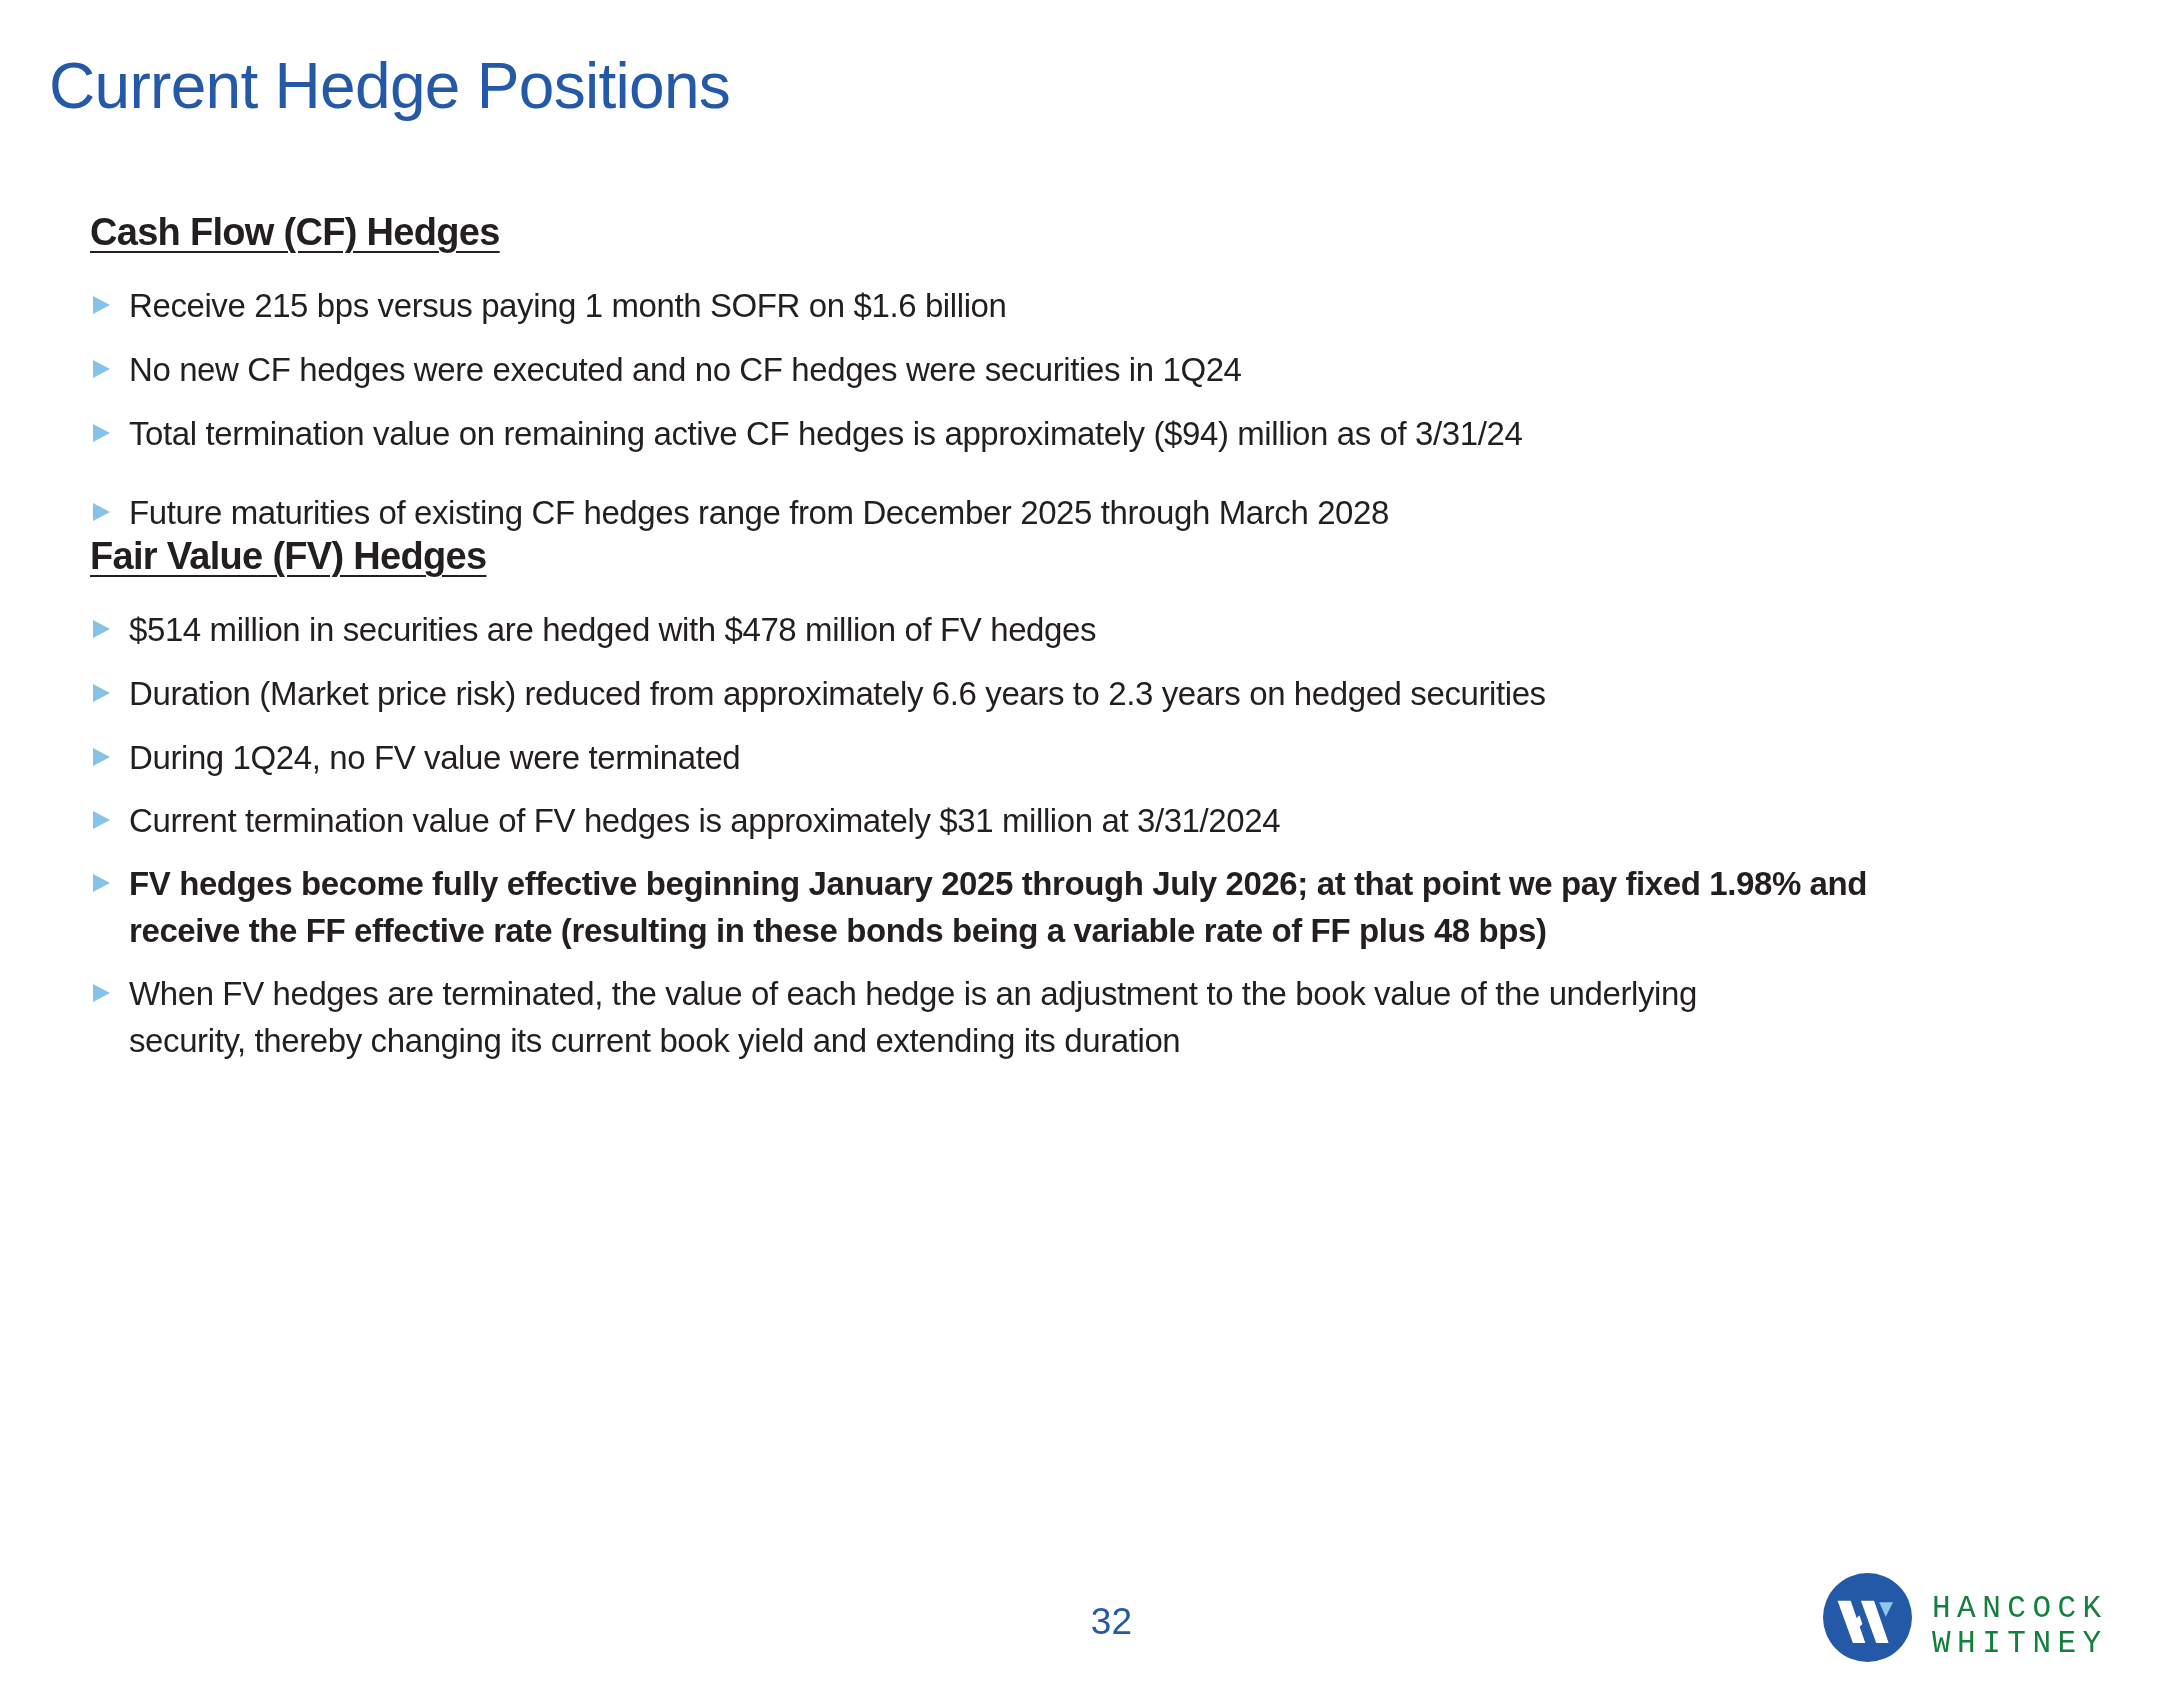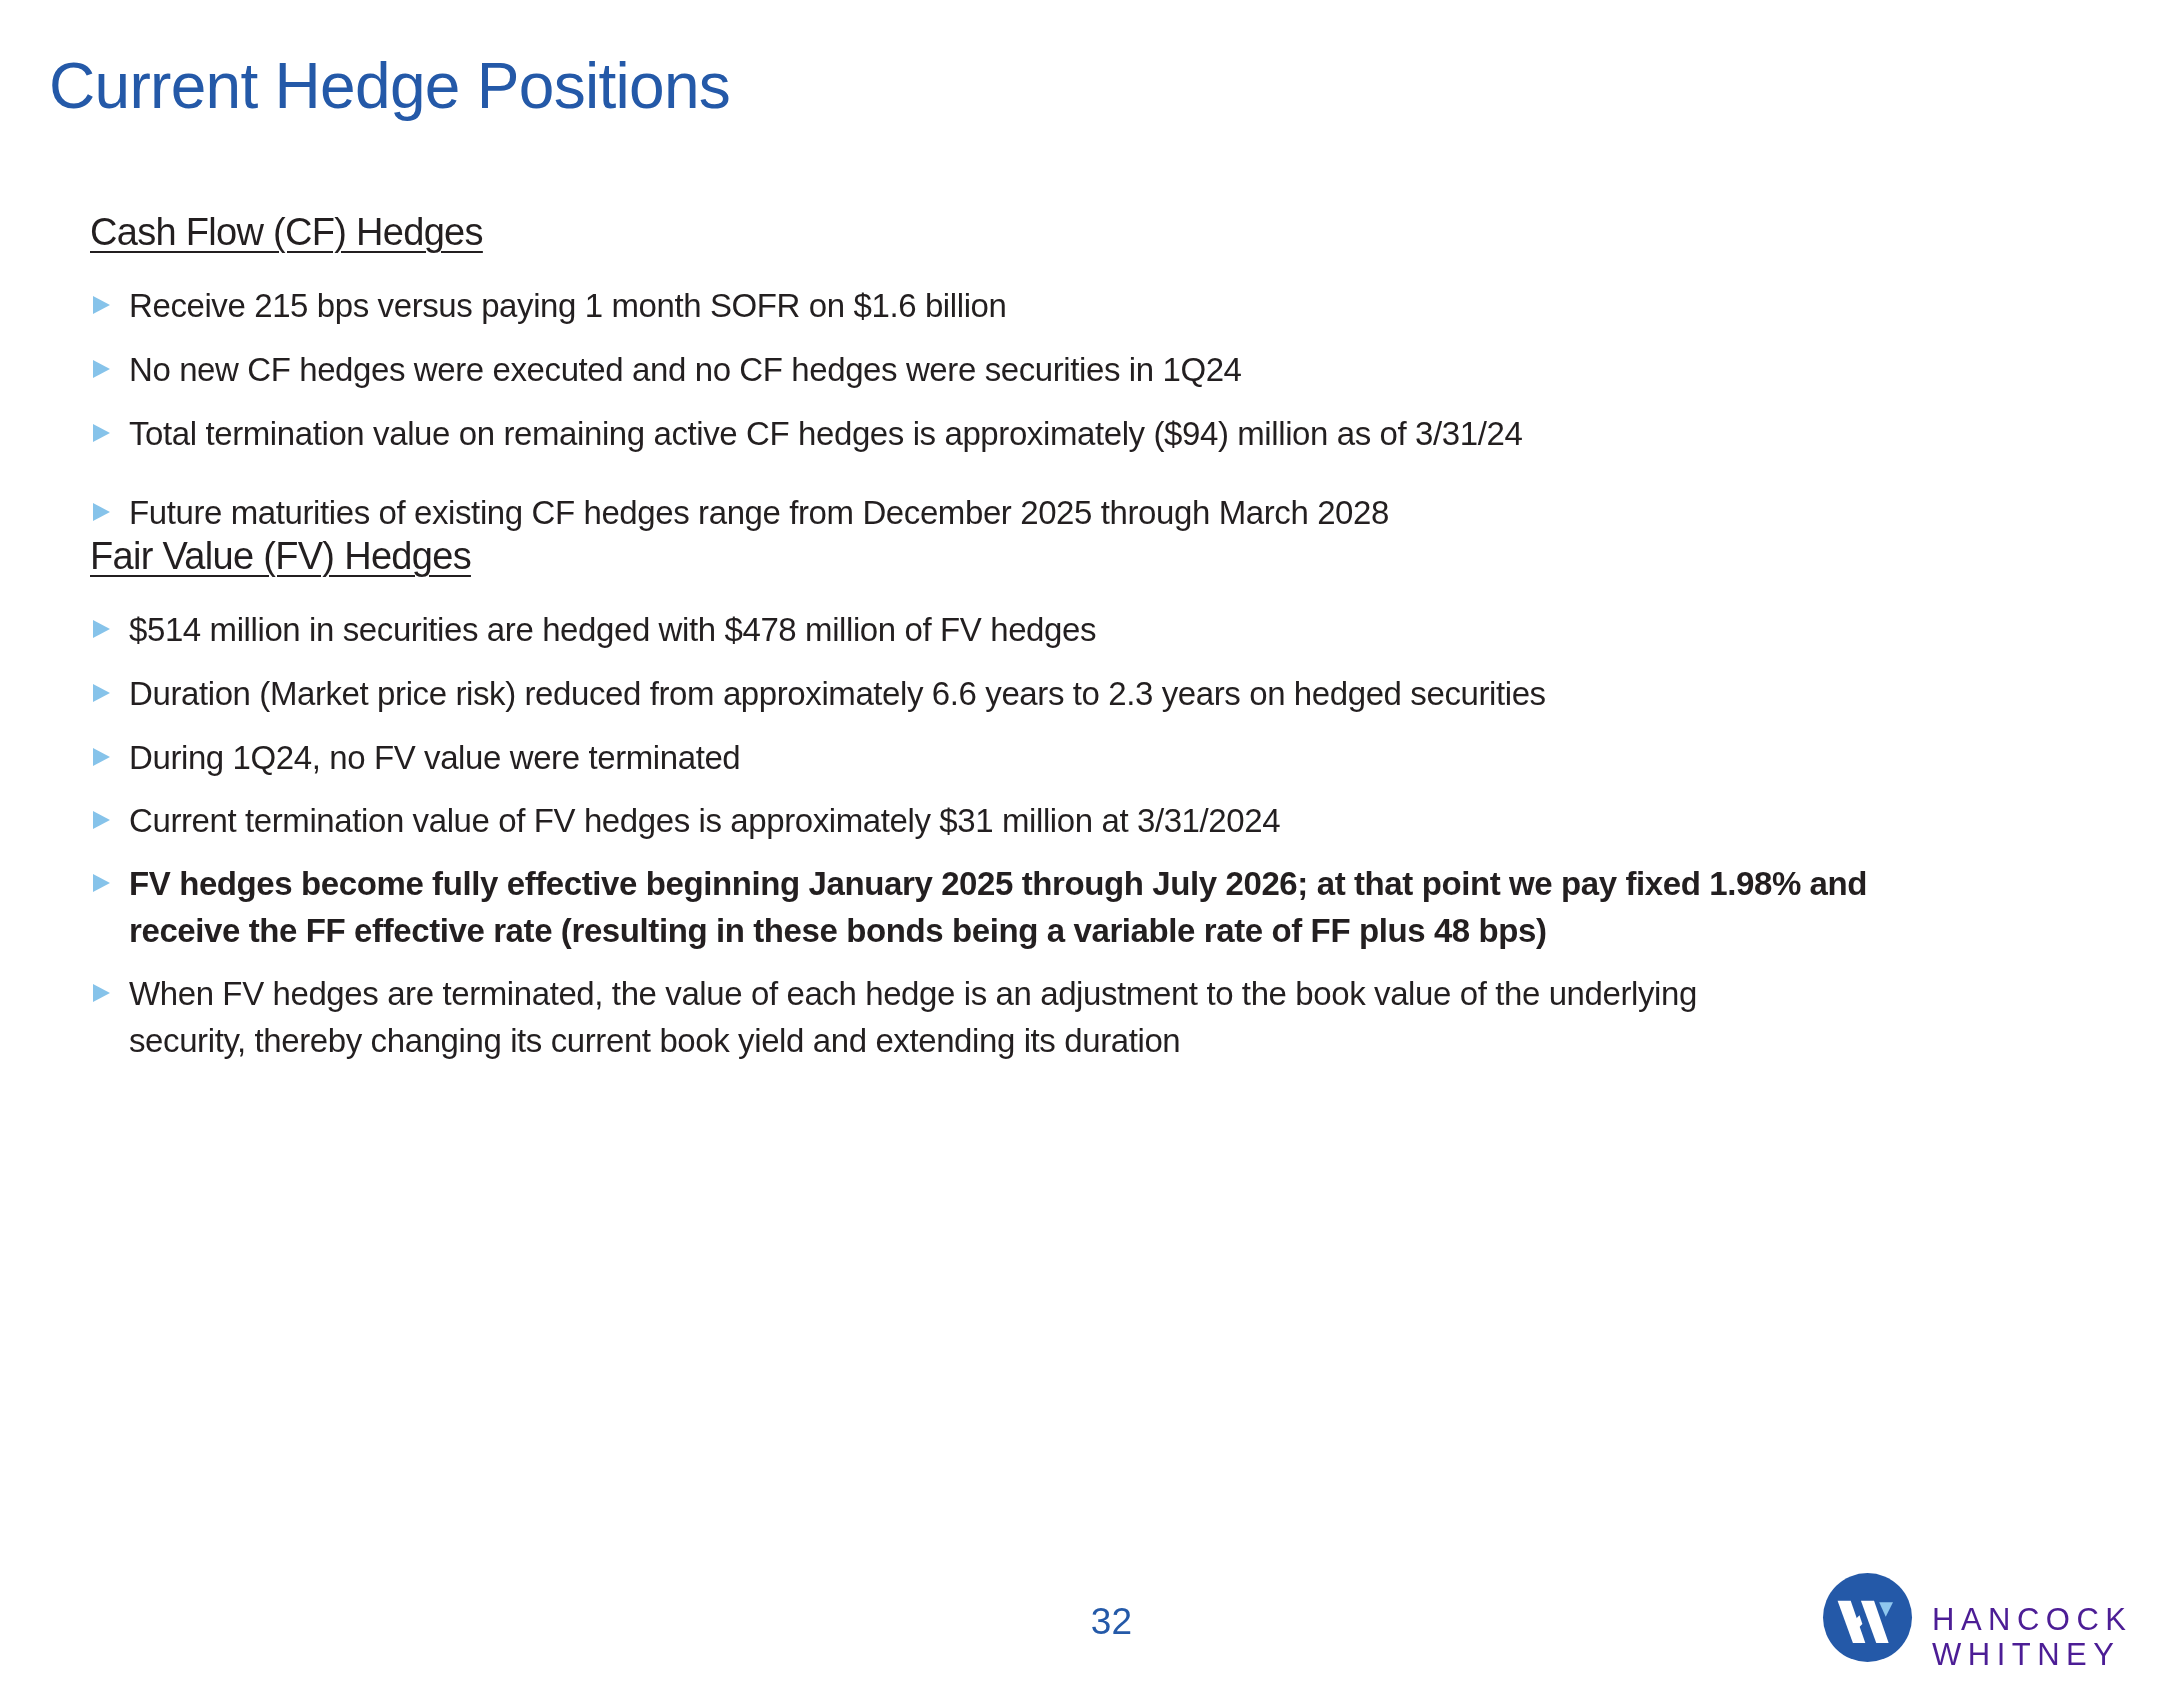--- a/index.html
+++ b/index.html
@@ -10,21 +10,21 @@
   }
   .title {
     position: absolute; left: 49px; top: 51px;
     font-size: 64px; color: #2459a8; font-weight: normal;
     letter-spacing: -0.7px; margin: 0; line-height: 1.1;
   }
   .section-head {
     position: absolute; left: 90px;
     font-size: 38px; text-decoration: underline;
     text-decoration-thickness: 2.2px; text-underline-offset: 5.8px;
-    margin: 0; font-weight: normal; letter-spacing: -0.7px;
+    margin: 0; font-weight: bold; letter-spacing: -0.7px;
     color: #231f20;
   }
   .bullet {
     position: absolute; left: 93px; width: 1819px;
     font-size: 33px; line-height: 47px; letter-spacing: -0.4px;
   }
   .bullet .tri {
     position: absolute; left: 0; top: 14px;
     width: 0; height: 0;
     border-top: 9.5px solid transparent;
@@ -36,23 +36,23 @@
     position: absolute; left: 1077px; top: 1601px; width: 55px;
     text-align: right; font-size: 37px; color: #2459a8;
   }
   .logo { position: absolute; left: 1823px; top: 1573px; width: 342px; height: 95px; }
   .logo-circle {
     position: absolute; left: 0; top: 0; width: 89px; height: 89px;
     border-radius: 50%; background: #2459a8;
   }
   .logo-circle svg { position: absolute; left: 0; top: 0; }
   .logo-text {
-    position: absolute; left: 109px; top: 29px;
-    font-family: Liberation Sans, sans-serif;
-    color: #4c1d95; font-size: 31px; line-height: 35px; letter-spacing: 6.5px;
+    position: absolute; left: 109px; top: 18px;
+    font-family: Liberation Mono, monospace;
+    color: #15803d; font-size: 31px; line-height: 35px; letter-spacing: 6.5px;
   }
   .logo-text span { display: block; }
 </style>
 </head>
 <body>
 
 <h1 class="title">Current Hedge Positions</h1>
 
 <h2 class="section-head" style="top:211px;">Cash Flow (CF) Hedges</h2>
 

